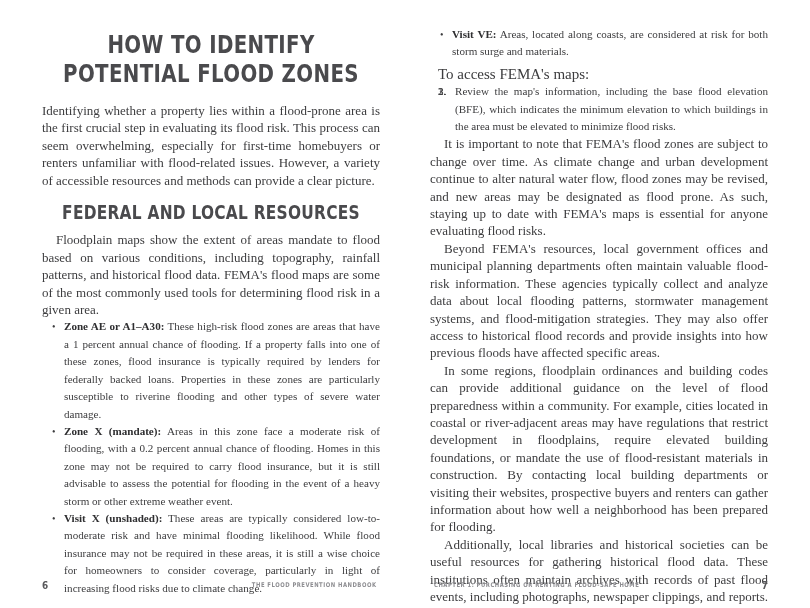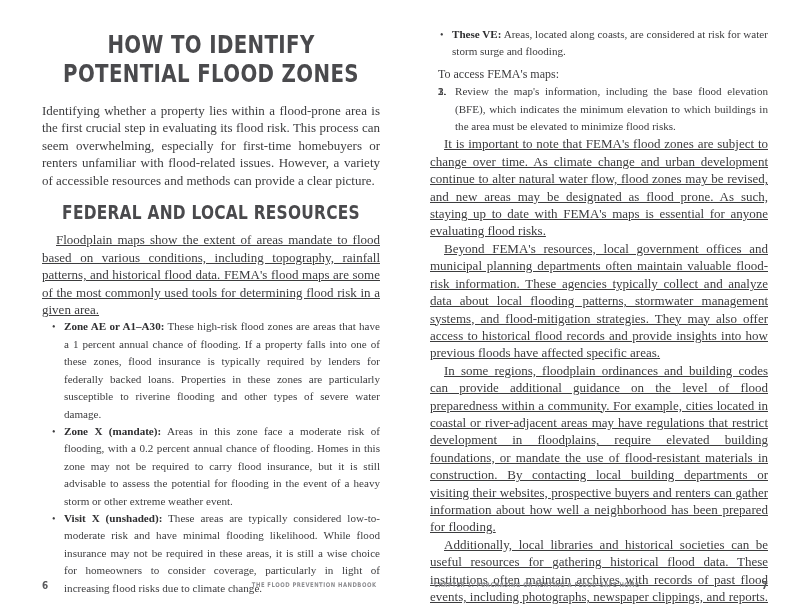--- a/index.html
+++ b/index.html
@@ -73,21 +73,21 @@
   
   p.body {
     font-size: 13px;
     line-height: 17.4px;
     text-align: justify;
     text-justify: inter-word;
     margin: 0;
     color: #3c3c3e;
     hyphens: manual;
   }
-  p.body.indent { text-indent: 14px; text-decoration: underline; }
+  p.body.indent { text-indent: 14px; }
   p.body.noindent { text-indent: 0; }
 
   
   ul.zone-list {
     list-style: none;
     margin: 0;
     padding: 0;
   }
   ul.zone-list > li {
     position: relative;
@@ -125,21 +125,21 @@
   }
   ol.steps > li .num {
     position: absolute;
     left: 0;
     top: 0;
     font-size: 11.1px;
     line-height: 17.4px;
   }
 
   .lead-in {
-    font-size: 12px;
+    font-size: 15px;
     line-height: 17.4px;
     margin: 0;
     padding-left: 8px;
     color: #3c3c3e;
   }
 
   .gap-sm { height: 5px; }
 
   
   .footer {
@@ -215,21 +215,21 @@
         <span class="running-head">THE FLOOD PREVENTION HANDBOOK</span>
       </div>
     </div>
   </div>
 
   <div class="page page-right">
     <div class="content">
 
       <ul class="zone-list">
         <li>
-          <span class="bullet">•</span><b class="term">These VE:</b><span> Areas, located along coasts, are considered at risk for water storm surge and flooding.</span>
+          <span class="bullet">•</span><b class="term">Visit VE:</b><span> Areas, located along coasts, are considered at risk for both storm surge and materials.</span>
         </li>
       </ul>
 
       <div class="gap-sm"></div>
 
       <p class="lead-in">To access FEMA's maps:</p>
 
       <ol class="steps">
         <li>
           <span class="num">1.</span>

